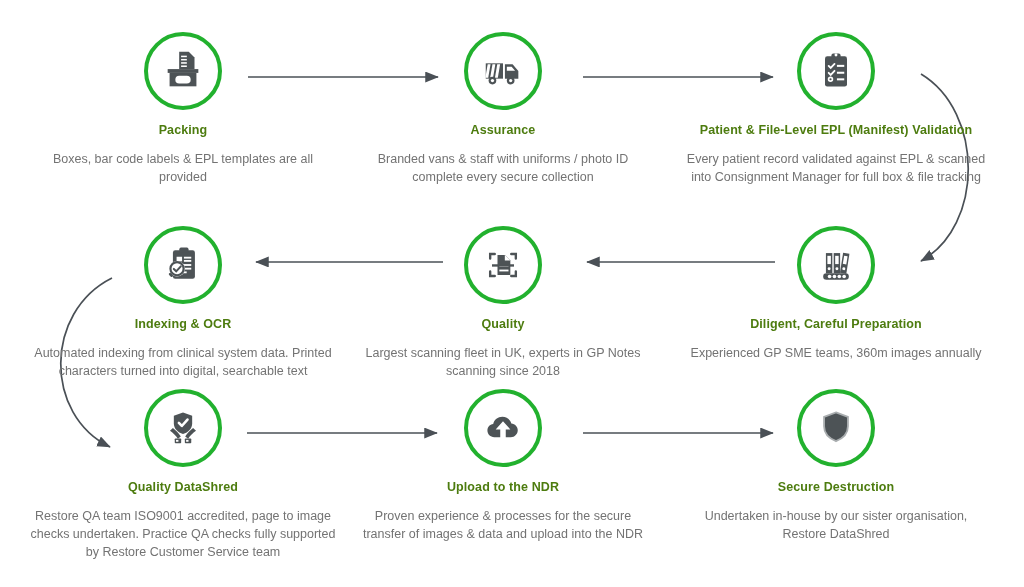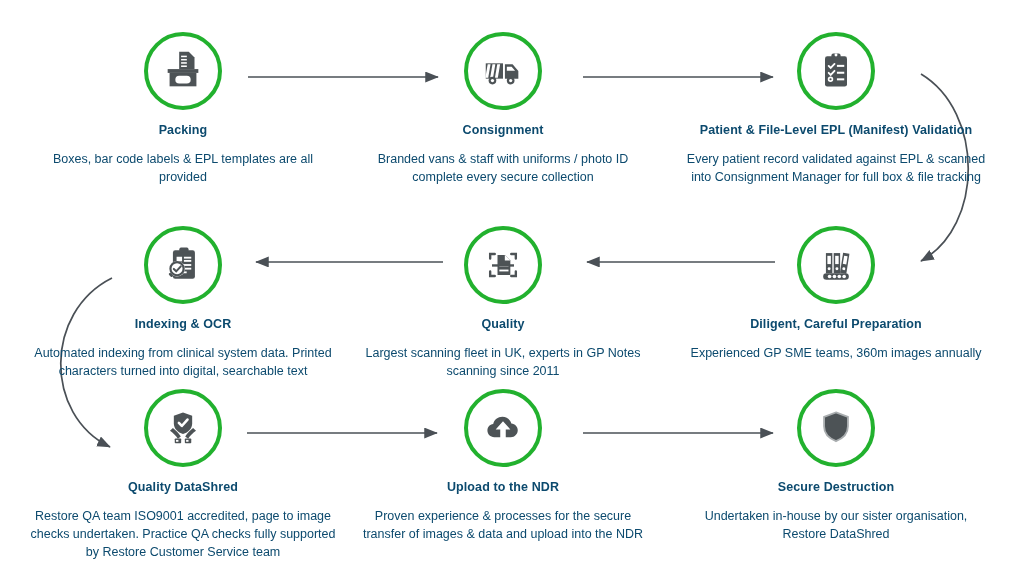--- a/index.html
+++ b/index.html
@@ -33,28 +33,28 @@
     margin:0 auto;
     display:flex;align-items:center;justify-content:center;
     background:#ffffff;
   }
   .ring svg{display:block;}
 
   .ntitle{
     margin-top:12px;
     font-size:12.5px;
     font-weight:bold;
-    color:#0c4a6e;
+    color:#4d7c0f;
     line-height:1.35;
     letter-spacing:.1px;
   }
   .ndesc{
     margin-top:11px;
     font-size:12.5px;
-    color:#0c4a6e;
+    color:#737373;
     line-height:1.45;
     text-align:center;
   }
 </style>
 </head>
 <body>
 
 <div id="flow">
 
   <svg class="arrows" viewBox="0 0 1024 587" width="1024" height="587" aria-hidden="true">
@@ -112,21 +112,21 @@
           <path d="M18 17 l3 0 l-2.4 14 l-3 0 z" fill="#ffffff"></path>
           <path d="M26 17 h8 l6 7 v8 h-14 z"></path>
           <path d="M28 19.5 h5 l3.6 4.2 h-8.6 z" fill="#ffffff"></path>
           <circle cx="13" cy="34" r="4"></circle>
           <circle cx="13" cy="34" r="1.7" fill="#ffffff"></circle>
           <circle cx="32" cy="34" r="4"></circle>
           <circle cx="32" cy="34" r="1.7" fill="#ffffff"></circle>
         </g>
       </svg>
     </div>
-    <div class="ntitle">Consignment</div>
+    <div class="ntitle">Assurance</div>
     <div class="ndesc">Branded vans &amp; staff with uniforms / photo ID complete every secure collection</div>
   </div>
 
   <div class="node col1 row2">
     <div class="ring">
       <svg width="44" height="44" viewBox="0 0 48 48">
         <g fill="#4d5356">
           <rect x="13" y="8" width="24" height="31" rx="2.5"></rect>
           <rect x="20" y="5" width="10" height="5.5" rx="1.8"></rect>
           <rect x="17" y="15" width="6" height="5" fill="#ffffff"></rect>
@@ -178,21 +178,21 @@
         <g fill="#4d5356">
           <path d="M18 13 h8 l6 6 v16 h-14 z"></path>
           <path d="M26 13 l6 6 h-6 z" fill="#ffffff"></path>
           <rect x="20" y="24" width="10" height="2" fill="#ffffff"></rect>
           <rect x="20" y="29" width="10" height="2" fill="#ffffff"></rect>
         </g>
         <rect x="12" y="23.2" width="24" height="2.6" fill="#4d5356"></rect>
       </svg>
     </div>
     <div class="ntitle">Quality</div>
-    <div class="ndesc">Largest scanning fleet in UK, experts in GP Notes scanning since 2011</div>
+    <div class="ndesc">Largest scanning fleet in UK, experts in GP Notes scanning since 2018</div>
   </div>
 
   <div class="node col3 row2 wide">
     <div class="ring">
       <svg width="44" height="44" viewBox="0 0 48 48">
         <g fill="#4d5356">
           <rect x="13" y="11" width="7" height="22"></rect>
           <rect x="14.6" y="14" width="3.8" height="9" fill="#ffffff"></rect>
           <circle cx="16.5" cy="28" r="1.6" fill="#ffffff"></circle>
           <rect x="21.5" y="11" width="7" height="22"></rect>

